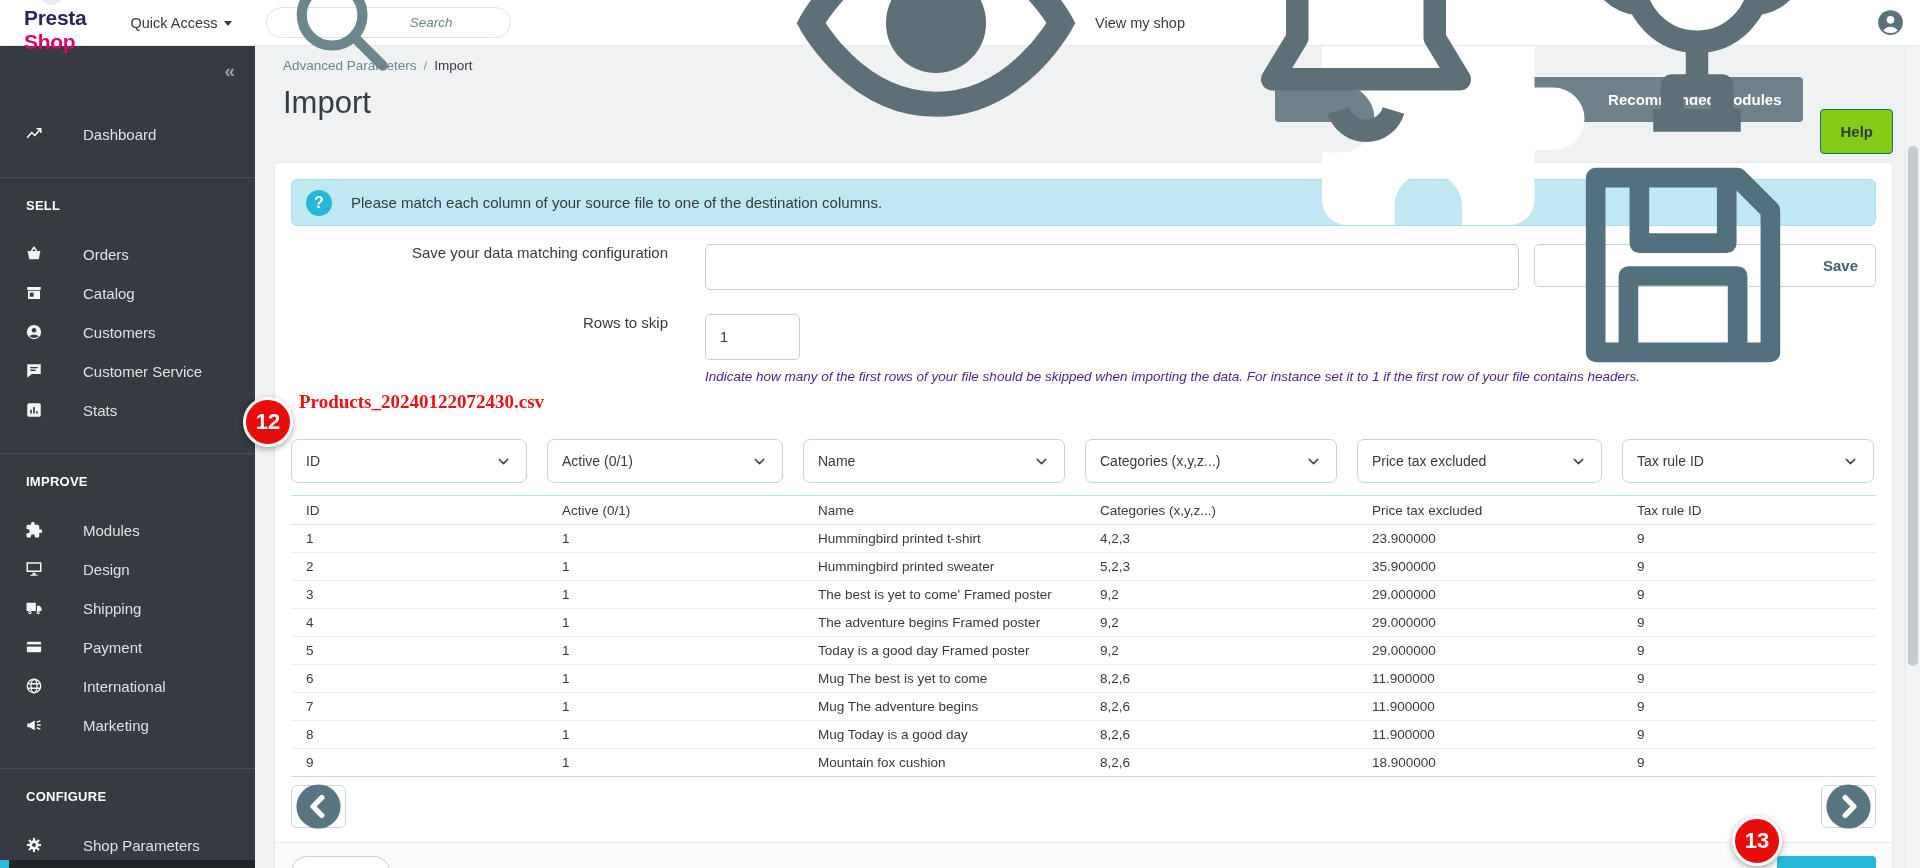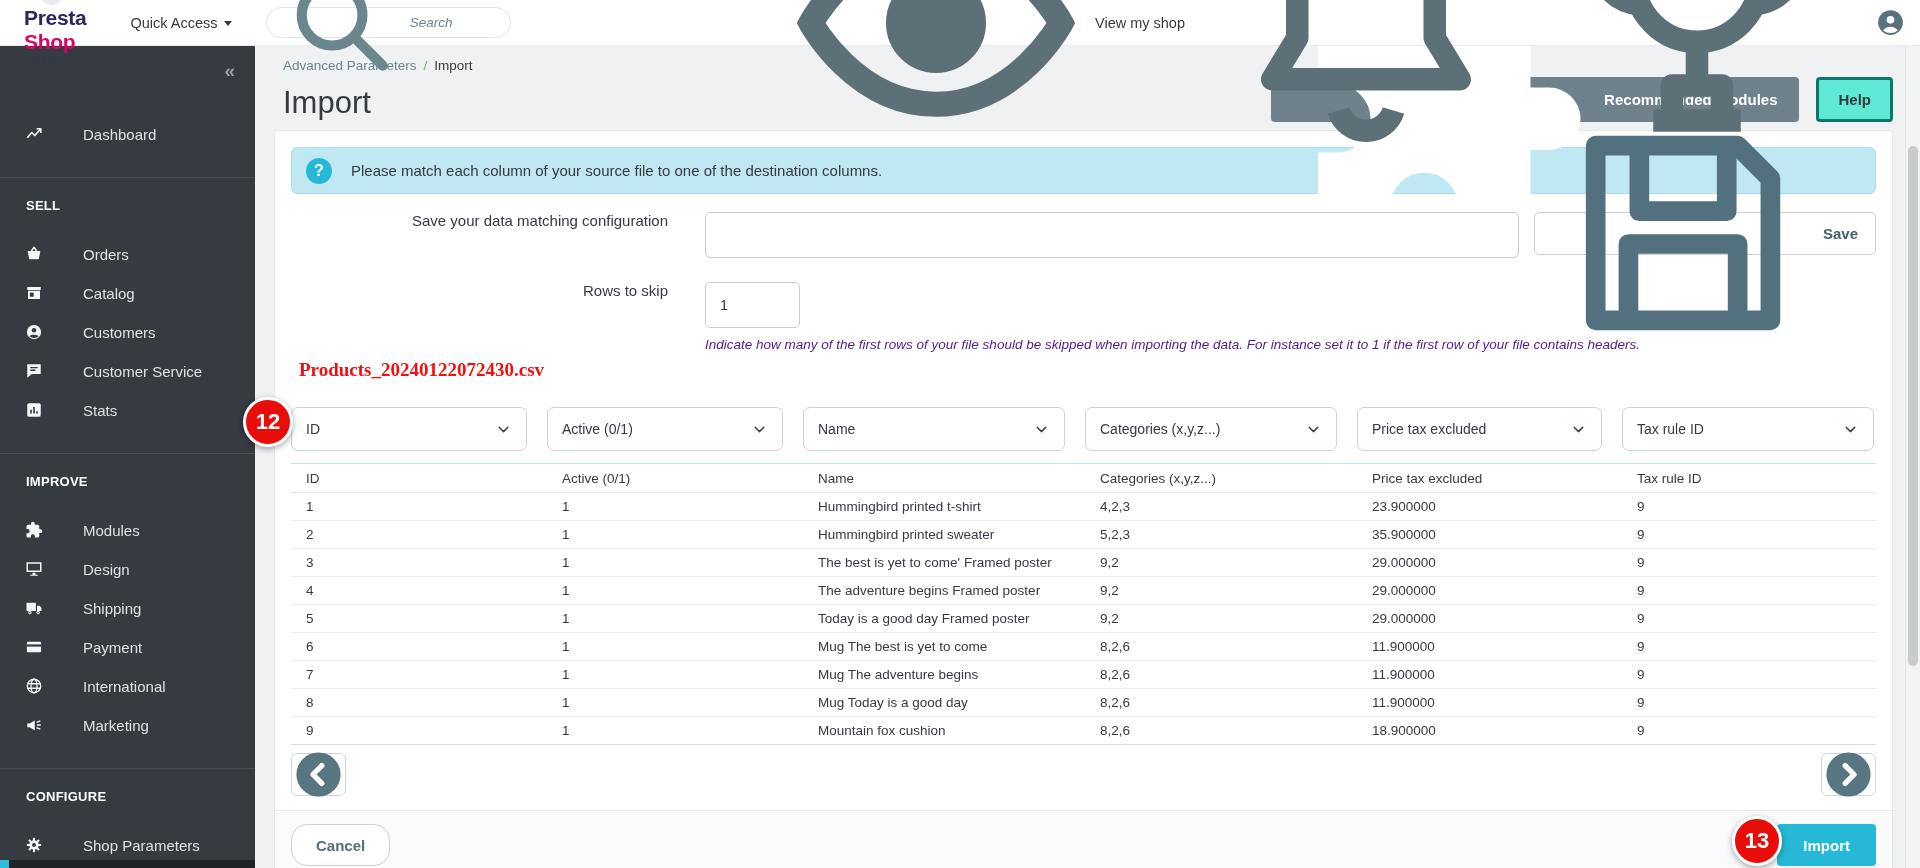--- a/index.html
+++ b/index.html
@@ -50,22 +50,22 @@
   .main { position:absolute; top:46px; left:255px; width:1650px; bottom:0; background:#eff1f2; }
   .breadcrumb { padding:12px 0 0 28px; font-size:13.5px; color:#6c868e; }
   .breadcrumb .sep { color:#72b368; margin:0 7px; }
   .breadcrumb .current { color:#363a41; }
   .header-row { display:flex; align-items:flex-start; margin:4px 12px 0 28px; }
   .page-title { font-size:31px; font-weight:400; color:#363a41; margin-top:8px; }
   .header-btns { margin-left:auto; display:flex; gap:17px; }
   .btn-reco { display:flex; align-items:center; gap:11px; height:45px; padding:0 22px; border-radius:4px;
     background:#6f828b; color:#fff; font-size:15px; font-weight:700; border:none; cursor:pointer; font-family:inherit; }
   .btn-reco svg { width:19px; height:19px; }
-  .btn-help { height:45px; padding:0 19px; border-radius:4px; background:#5eead4; color:#363a41;
-    font-size:15px; font-weight:700; border:3px solid #0f766e; cursor:pointer; font-family:inherit; }
+  .btn-help { height:45px; padding:0 19px; border-radius:4px; background:#84cc16; color:#363a41;
+    font-size:15px; font-weight:700; border:1px solid #0f766e; cursor:pointer; font-family:inherit;margin-top:32px; }
 
   
   .card { margin:8px 12px 0 19px; background:#fff; border:1px solid #e3e8ea; border-radius:4px; height:800px; overflow:hidden; }
   .banner { margin:16px; height:47px; background:#bfe8f3; border:1px solid #aadfee; border-radius:6px;
     display:flex; align-items:center; font-size:15px; color:#363a41; }
   .banner-icon { width:26px; height:26px; border-radius:50%; background:#25b9d7; color:#fff; font-weight:700;
     font-size:16px; display:flex; align-items:center; justify-content:center; margin:0 19px 0 14px; flex:none; }
   .form-row { display:flex; margin:18px 16px 0; }
   .form-row.second { margin-top:24px; }
   .form-label { width:377px; text-align:right; font-size:15px; color:#363a41; flex:none; margin-right:37px; }

